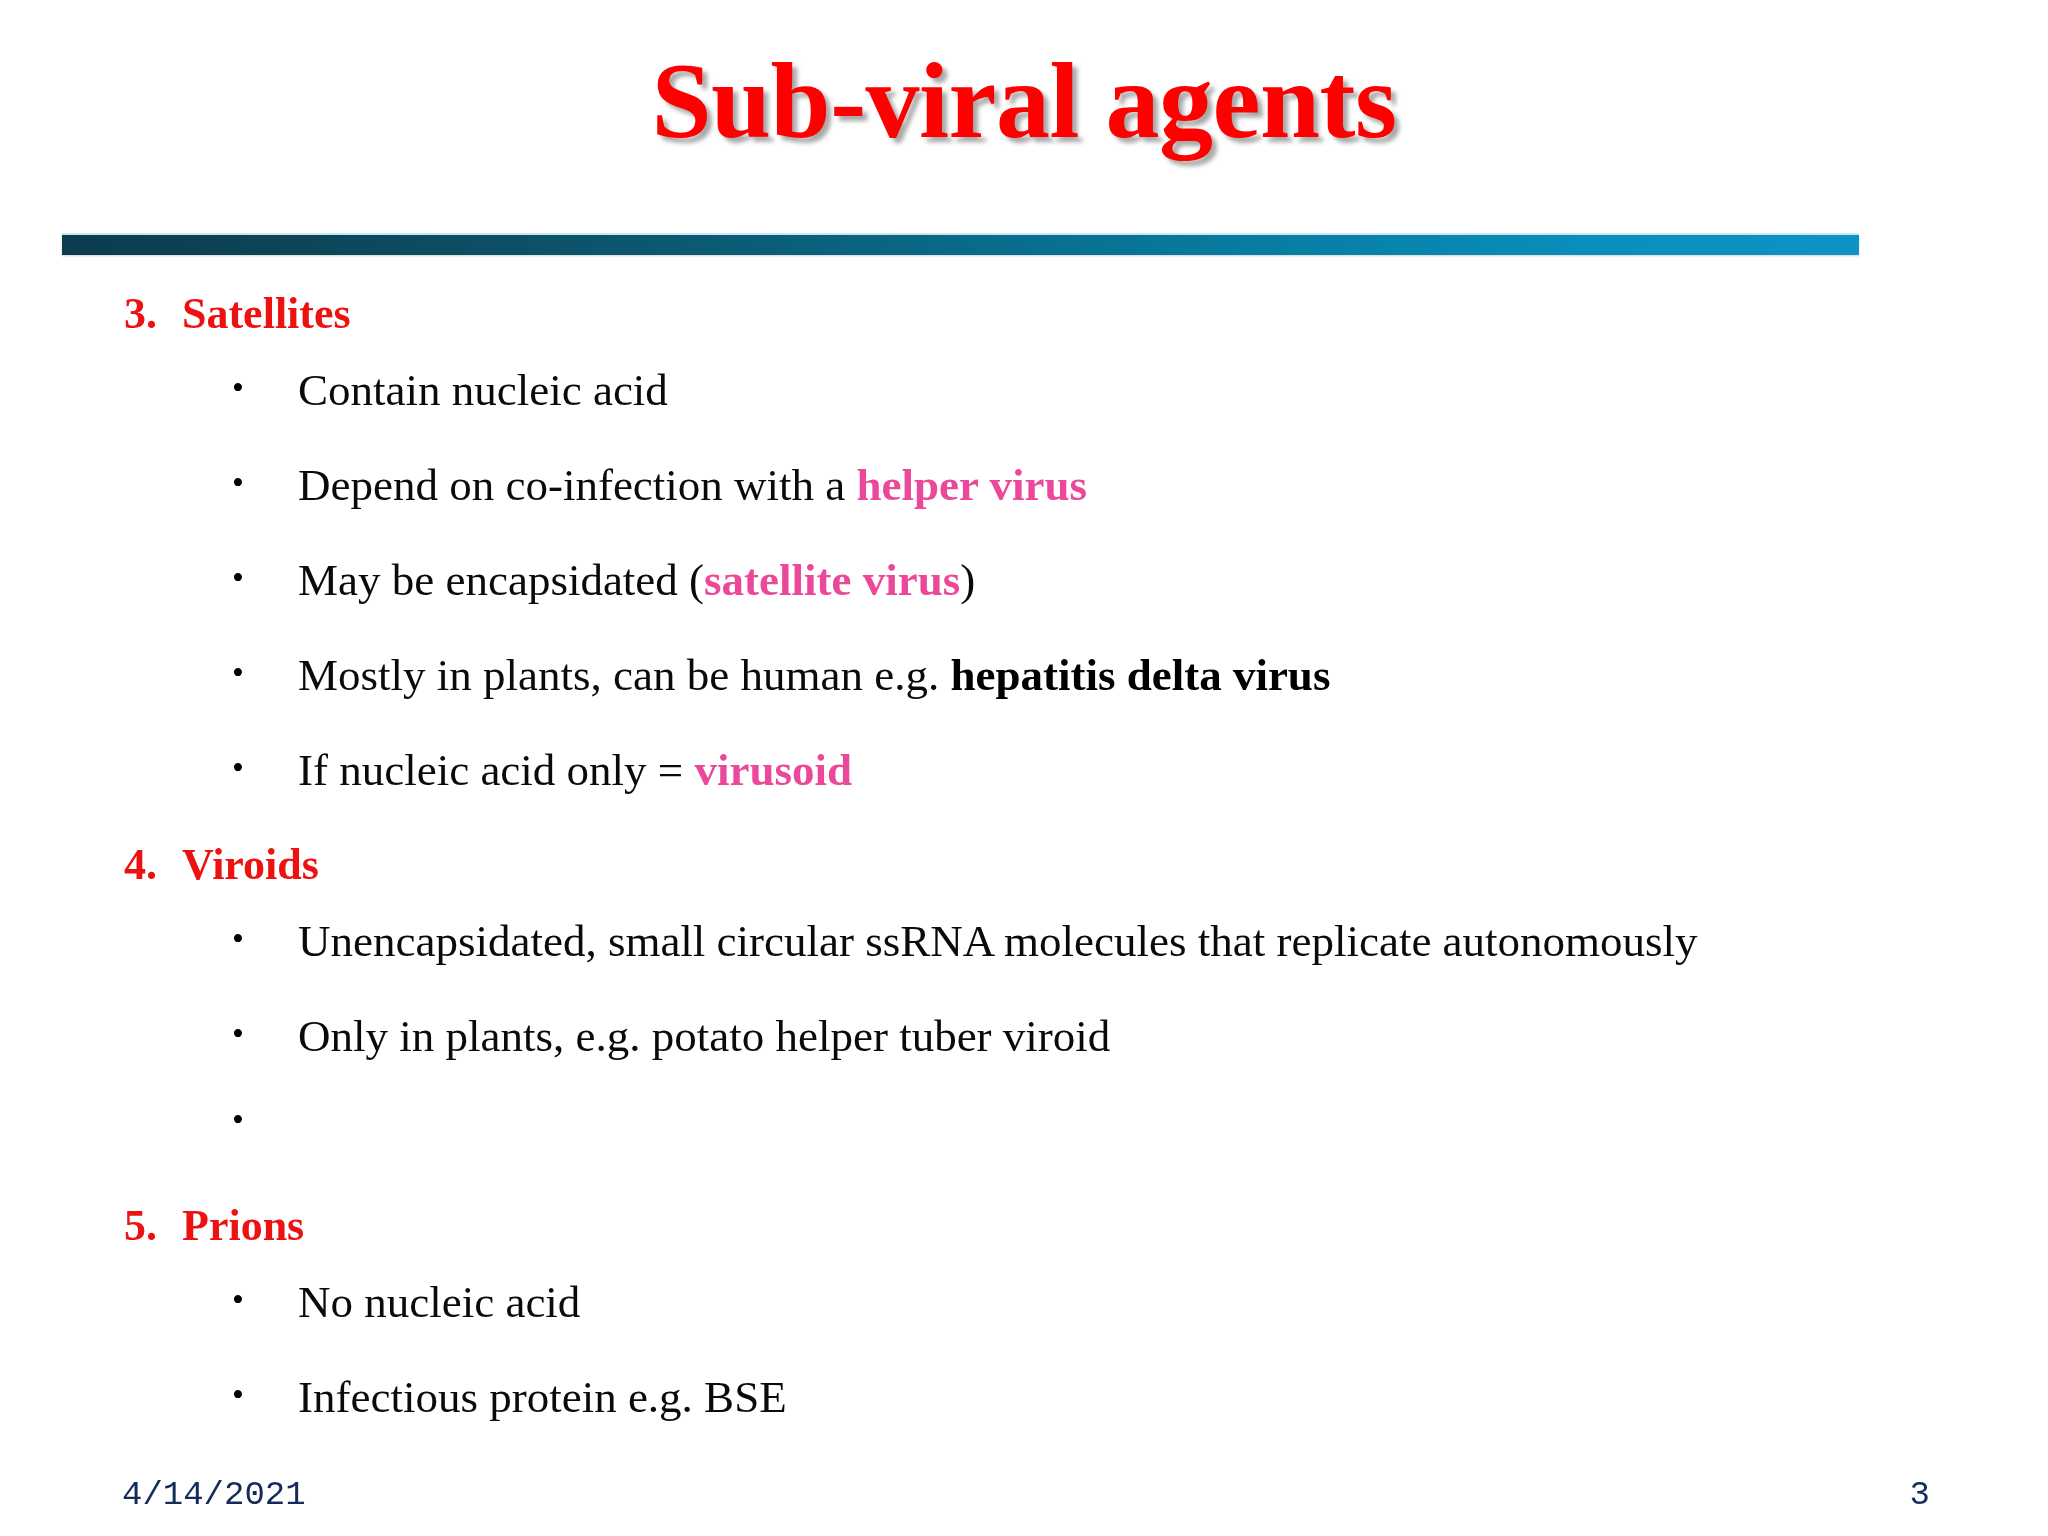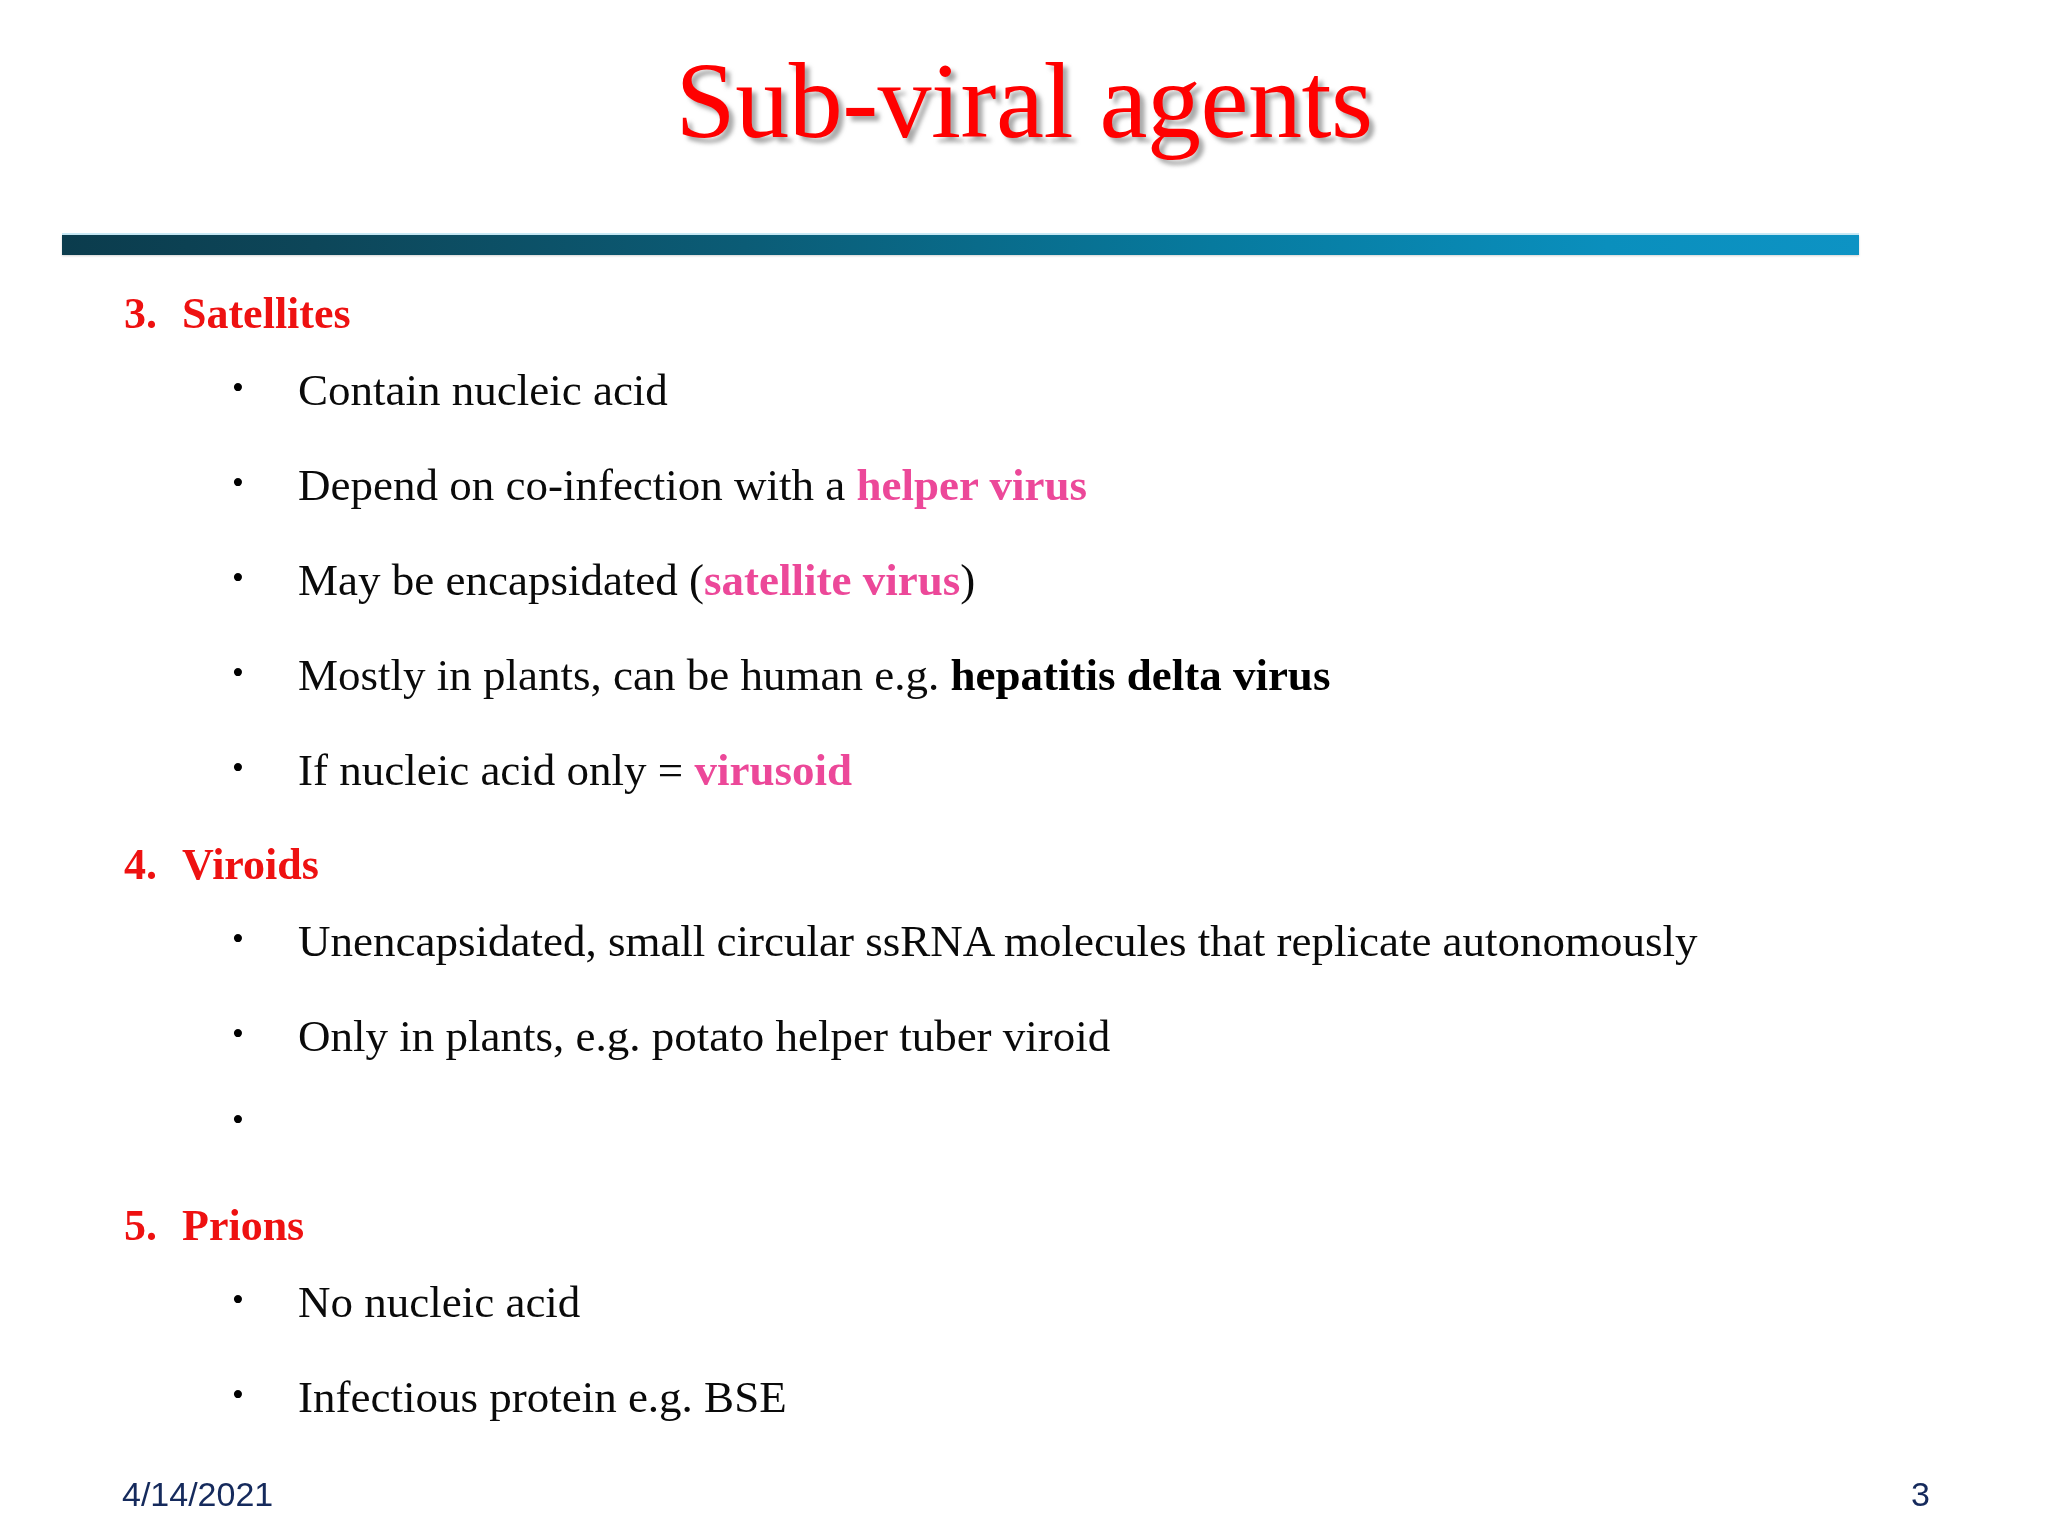--- a/index.html
+++ b/index.html
@@ -19,21 +19,21 @@
   }
 
   
   .slide-title {
     position: absolute;
     left: 0;
     top: 42px;
     width: 2048px;
     text-align: center;
     font-family: "Liberation Serif", "DejaVu Serif", serif;
-    font-weight: normal;
+    font-weight: bold;
     font-size: 108px;
     line-height: 1.1;
     color: #ff0000;
     letter-spacing: -0.5px;
     text-shadow: 5px 5px 4px rgba(140,140,140,0.75);
     white-space: nowrap;
   }
 
   
   .divider-wrap {
@@ -129,21 +129,21 @@
   .bullet-text .hl-black {
     color: #000000;
     font-weight: bold;
   }
 
   
   .footer-date,
   .footer-page {
     position: absolute;
     bottom: 22px;
-    font-family: Liberation Sans, sans-serif;
+    font-family: Liberation Mono, monospace;
     font-size: 34px;
     color: #152a5c;
     font-weight: normal;
   }
   .footer-date { left: 122px; }
   .footer-page { right: 118px; }
 </style>
 </head>
 <body>
 

